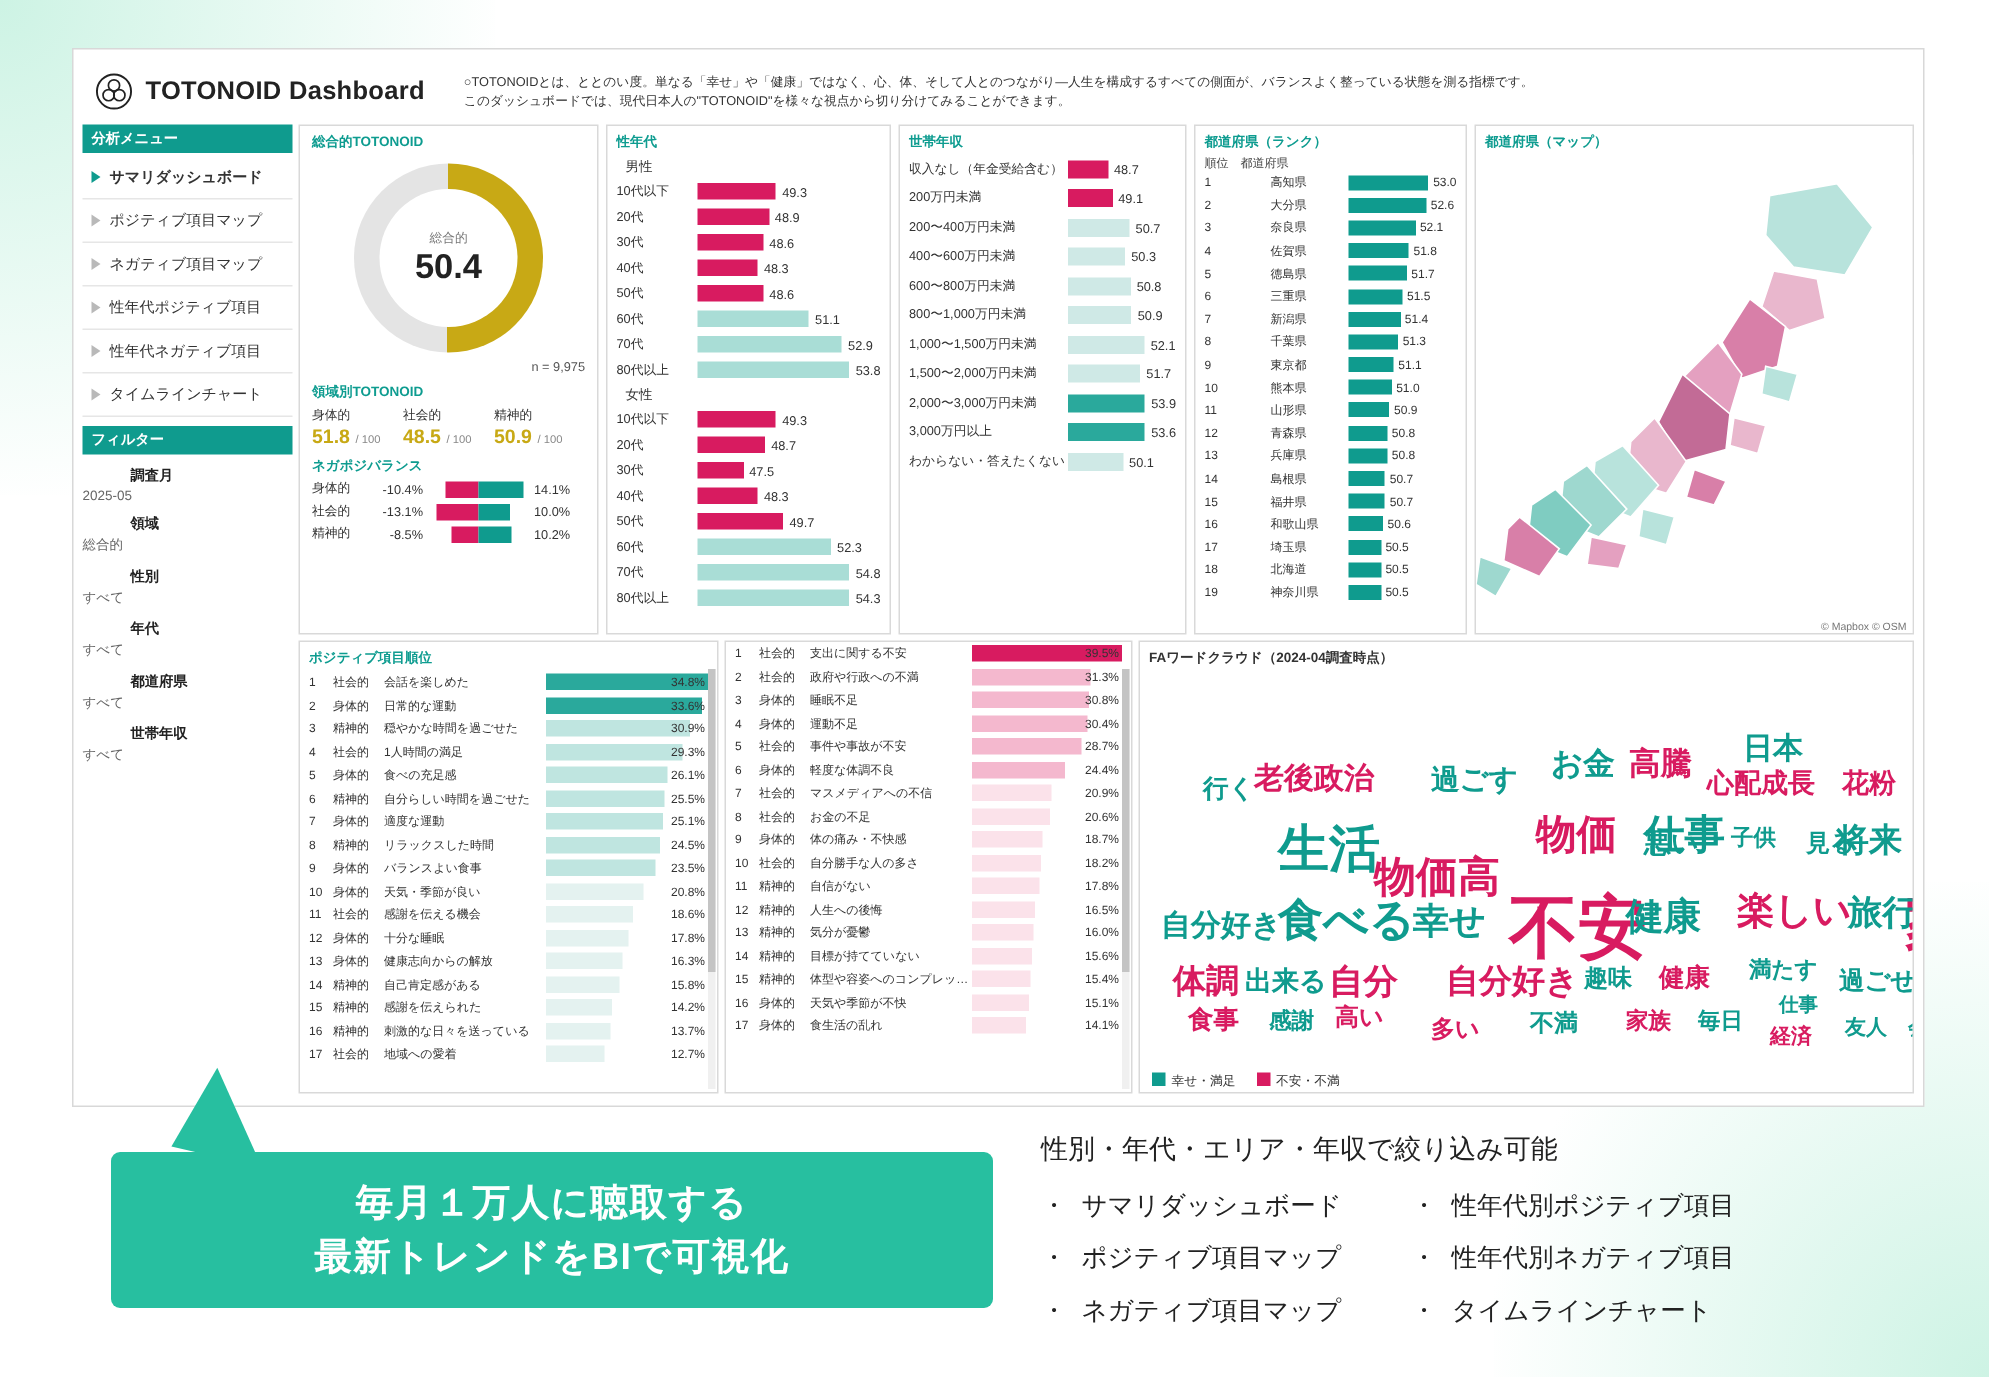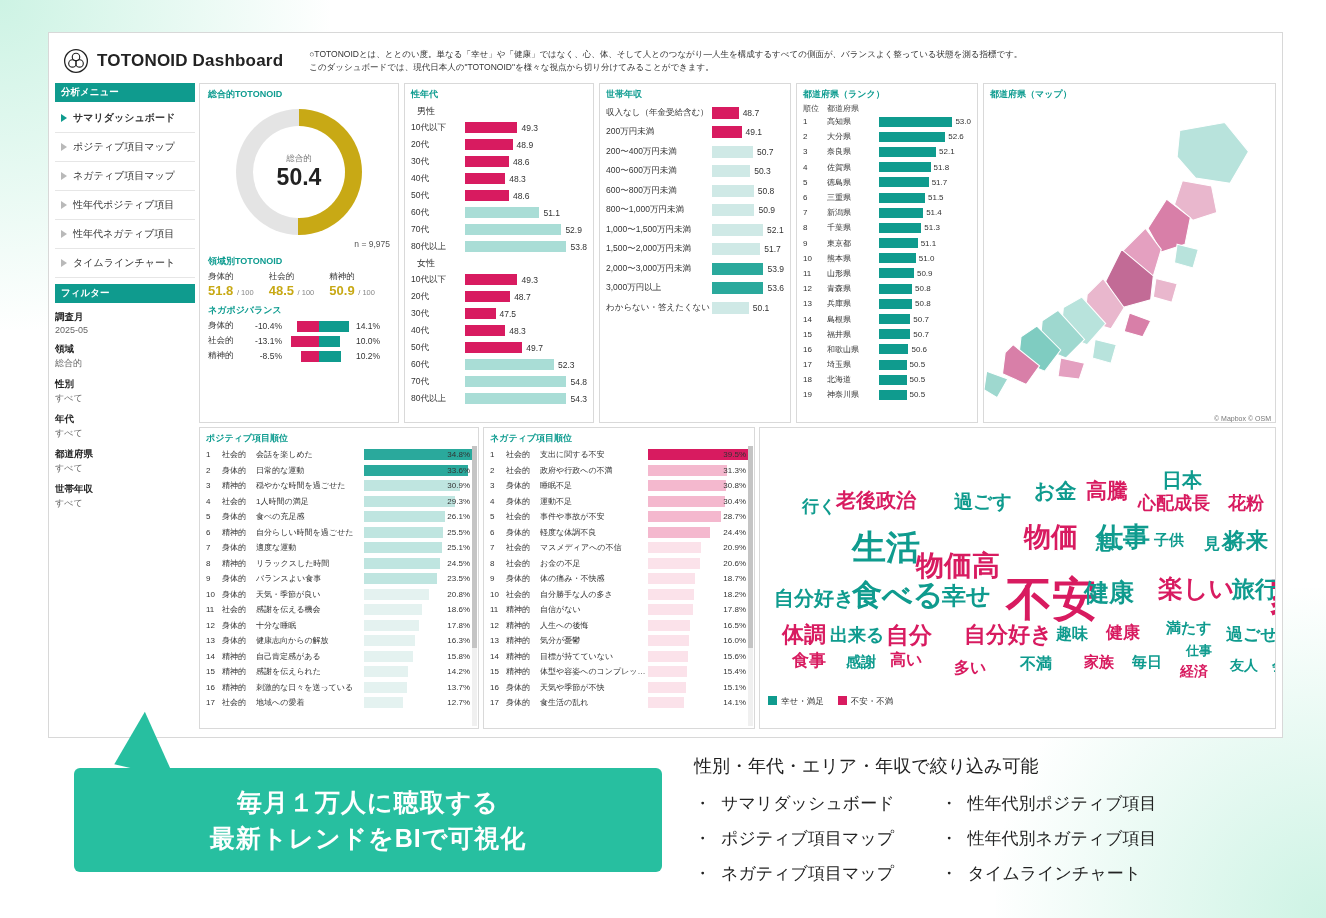--- a/index.html
+++ b/index.html
@@ -44,21 +44,21 @@
   }
   .side-item {
     display:flex; align-items:center; gap:6px;
     font-size:10px; color:#333; padding:7px 4px 7px 6px;
     border-bottom:1px solid #e6e6e6;
   }
   .side-item.active { font-weight:bold; }
   .tri { width:0; height:0; border-left:6px solid #0f9b8e; border-top:4px solid transparent; border-bottom:4px solid transparent; }
   .tri.hollow { border-left-color:#b9b9b9; }
   .filter-group { margin-top:8px; }
-  .filter-label { font-size:9.5px; font-weight:bold; color:#222; }
+  .filter-label { font-size:9.5px; font-weight:bold; color:#222;margin-left:32px; }
   .filter-value { font-size:9px; color:#666; margin-top:1px; margin-bottom:7px; }
 
   
   .p-summary { width:200px; flex:0 0 200px; padding:0 8px 6px 8px; }
   .donut-wrap { position:relative; width:126px; height:126px; margin:6px auto 0 auto; }
   .donut { width:126px; height:126px; border-radius:50%;
     background:conic-gradient(#c8a915 0deg 181deg, #e4e4e4 181deg 360deg); }
   .donut::after { content:""; position:absolute; left:17px; top:17px; width:92px; height:92px; border-radius:50%; background:#fff; }
   .donut-center { position:absolute; inset:0; display:flex; flex-direction:column; align-items:center; justify-content:center; }
   .donut-label { font-size:8.5px; color:#777; }
@@ -96,21 +96,21 @@
   .irow .bar { height:12px; }
   .irow .val { margin-left:4px; }
 
   
   .p-rank { width:182px; flex:0 0 182px; }
   .rank-head { display:flex; font-size:8px; color:#444; padding:0 6px; }
   .rank-head .c1 { width:24px; }
   .rank-head .c2 { width:52px; }
   .rrow { display:flex; align-items:center; height:15.2px; font-size:8px; color:#333; padding:0 6px; }
   .rrow .c1 { width:24px; }
-  .rrow .c2 { width:52px; }
+  .rrow .c2 { width:52px;margin-left:20px; }
   .rrow .bar { height:10px; background:#0f9b8e; }
   .rrow .val { margin-left:3px; }
 
   
   .p-map { flex:1 1 auto; }
   .map-area { position:relative; width:100%; height:calc(100% - 16px); background:#fff; }
   .map-credit { position:absolute; right:4px; bottom:3px; font-size:7px; color:#777; }
 
   
   .p-pos { width:280px; flex:0 0 280px; }
@@ -861,21 +861,20 @@
                   <span class="val">12.7%</span>
                 </span>
               </div>
             </div>
           <div class="tbl-scroll">
               <i></i>
             </div>
         </div>
 
         <div class="panel p-neg">
-          <div class="panel-title">ネガティブ項目順位</div>
           <div id="neg-rows">
               <div class="trow">
                 <span class="n">1</span>
                 <span class="cat">社会的</span>
                 <span class="txt">支出に関する不安</span>
                 <span class="track">
                   <span class="bar" style="width:100.0%;background:#d81b60"></span>
                   <span class="val">39.5%</span>
                 </span>
               </div>
@@ -1023,20 +1022,21 @@
                   <span class="val">14.1%</span>
                 </span>
               </div>
             </div>
           <div class="tbl-scroll">
               <i></i>
             </div>
         </div>
 
         <div class="panel p-cloud">
+          <div class="panel-title" style="color:#333;">FAワードクラウド（2024-04調査時点）</div>
           <div class="cloud" id="cloud">
               <span style="left: 240px; top: 148px; font-size: 46px; color: rgb(216, 27, 96);">不安</span>
               <span style="left: 504px; top: 148px; font-size: 42px; color: rgb(216, 27, 96);">家族</span>
               <span style="left: 86px; top: 102px; font-size: 34px; color: rgb(15, 155, 142);">生活</span>
               <span style="left: 86px; top: 152px; font-size: 30px; color: rgb(15, 155, 142);">食べる</span>
               <span style="left: 150px; top: 108px; font-size: 28px; color: rgb(216, 27, 96); margin-top: 16px;">物価高</span>
               <span style="left: 258px; top: 96px; font-size: 27px; color: rgb(216, 27, 96);">物価</span>
               <span style="left: 330px; top: 96px; font-size: 27px; color: rgb(15, 155, 142);">仕事</span>
               <span style="left: 318px; top: 152px; font-size: 25px; color: rgb(15, 155, 142);">健康</span>
               <span style="left: 392px; top: 148px; font-size: 25px; color: rgb(216, 27, 96);">楽しい</span>

